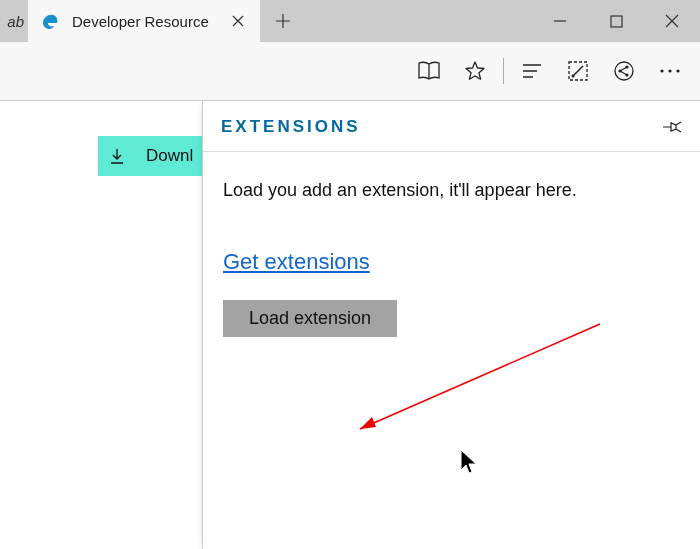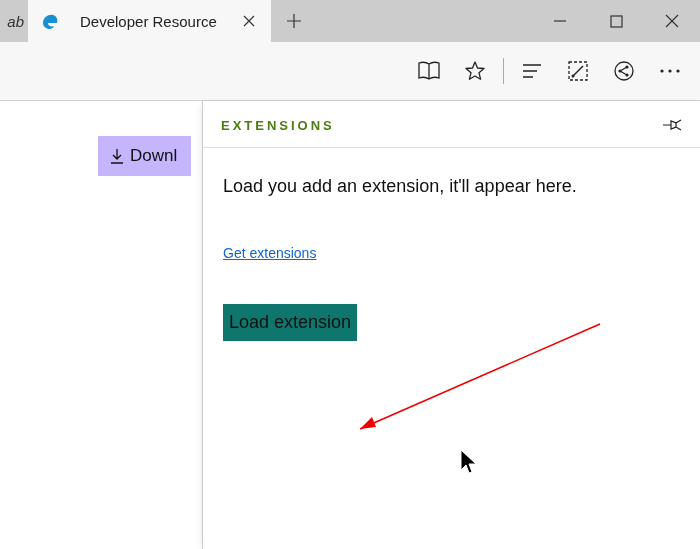--- a/index.html
+++ b/index.html
@@ -1,47 +1,47 @@
 <!DOCTYPE html>
 <html><head>
 <meta charset="utf-8">
 <style>
   * { box-sizing: border-box; margin: 0; padding: 0; }
   html, body { width: 700px; height: 549px; overflow: hidden; font-family: "Segoe UI", Arial, sans-serif; background: #fff; color: #000; }
 
   
   .titlebar { display: flex; align-items: stretch; height: 42px; background: #ccc; }
   .tab-left-stub { width: 28px; background: #ccc; display:flex; align-items:center; justify-content:flex-end; padding-right:4px; font-size:15px; color:#333;font-style:italic; }
-  .tab { display:flex; align-items:center; background:#f7f7f7; padding:0 10px 0 12px; min-width:232px; gap:20px; }
+  .tab { display:flex; align-items:center; background:#f7f7f7; padding:0 10px 0 12px; min-width:232px; gap:12px; }
   .edge-logo { width:20px; height:20px; display:flex; align-items:center; justify-content:center; }
   .tab-title { font-size:15px; color:#222; flex:1; white-space:nowrap; overflow:hidden; }
   .tab-close { width:24px; display:flex; align-items:center; justify-content:center; }
   .newtab { width:46px; display:flex; align-items:center; justify-content:center; background:#ccc; }
   .title-spacer { flex:1; background:#ccc; }
   .win-btn { width:56px; display:flex; align-items:center; justify-content:center; background:#ccc; }
 
   
   .toolbar { height:58px; background:#f7f7f7; display:flex; align-items:center; justify-content:flex-end; padding-right:8px; gap:2px; }
   .tool-btn { width:44px; height:44px; display:flex; align-items:center; justify-content:center; }
   .tool-sep { width:1px; height:26px; background:#aaa; margin:0 4px; }
   .divider { height:1px; background:#d0d0d0; }
 
   
   .page { position:relative; height:449px; }
-  .download-btn { position:absolute; left:98px; top:35px; background:#c4b5fd; padding:10px 14px 10px 12px; font-size:17px; color:#111; display:flex; align-items:center; gap:6px; }
+  .download-btn { position:absolute; left:98px; top:35px; background:#5eead4; padding:10px 14px 10px 12px; font-size:17px; color:#111; display:flex; align-items:center; gap:22px; }
 
   
   .flyout { position:absolute; top:0; left:202px; width:498px; height:449px; background:#fff; border-left:1px solid #ccc; box-shadow:-3px 0 8px -4px rgba(0,0,0,.15); }
   .flyout-header { display:flex; align-items:center; justify-content:space-between; padding:16px 18px 10px 18px; }
-  .flyout-title { font-size:13px; font-weight:700; letter-spacing:3px; color:#4d7c0f; }
+  .flyout-title { font-size:17px; font-weight:700; letter-spacing:3px; color:#0369a1; }
   .flyout-hr { height:1px; background:#ddd; margin:4px 0 0 0; }
   .flyout-body { padding:28px 20px; }
   .body-text { font-size:18px; color:#111; }
-  .get-link { display:inline-block; margin-top:48px; font-size:14px; color:#1166cc; text-decoration:underline; cursor:pointer; }
-  .load-btn { display:inline-block; margin-top:42px; background:#0f766e; padding:8px 6px; font-size:18px; color:#111; cursor:pointer; }
+  .get-link { display:inline-block; margin-top:48px; font-size:22px; color:#1166cc; text-decoration:underline; cursor:pointer; }
+  .load-btn { display:inline-block; margin-top:25px; background:#a3a3a3; padding:8px 26px; font-size:18px; color:#111; cursor:pointer; }
 
   .cursor { position:absolute; left:460px; top:348px; }
   .arrow-annot { position:absolute; left:350px; top:218px; pointer-events:none; }
 
   svg { display:block; }
 </style>
 </head>
 <body>
 
 <div class="titlebar">

